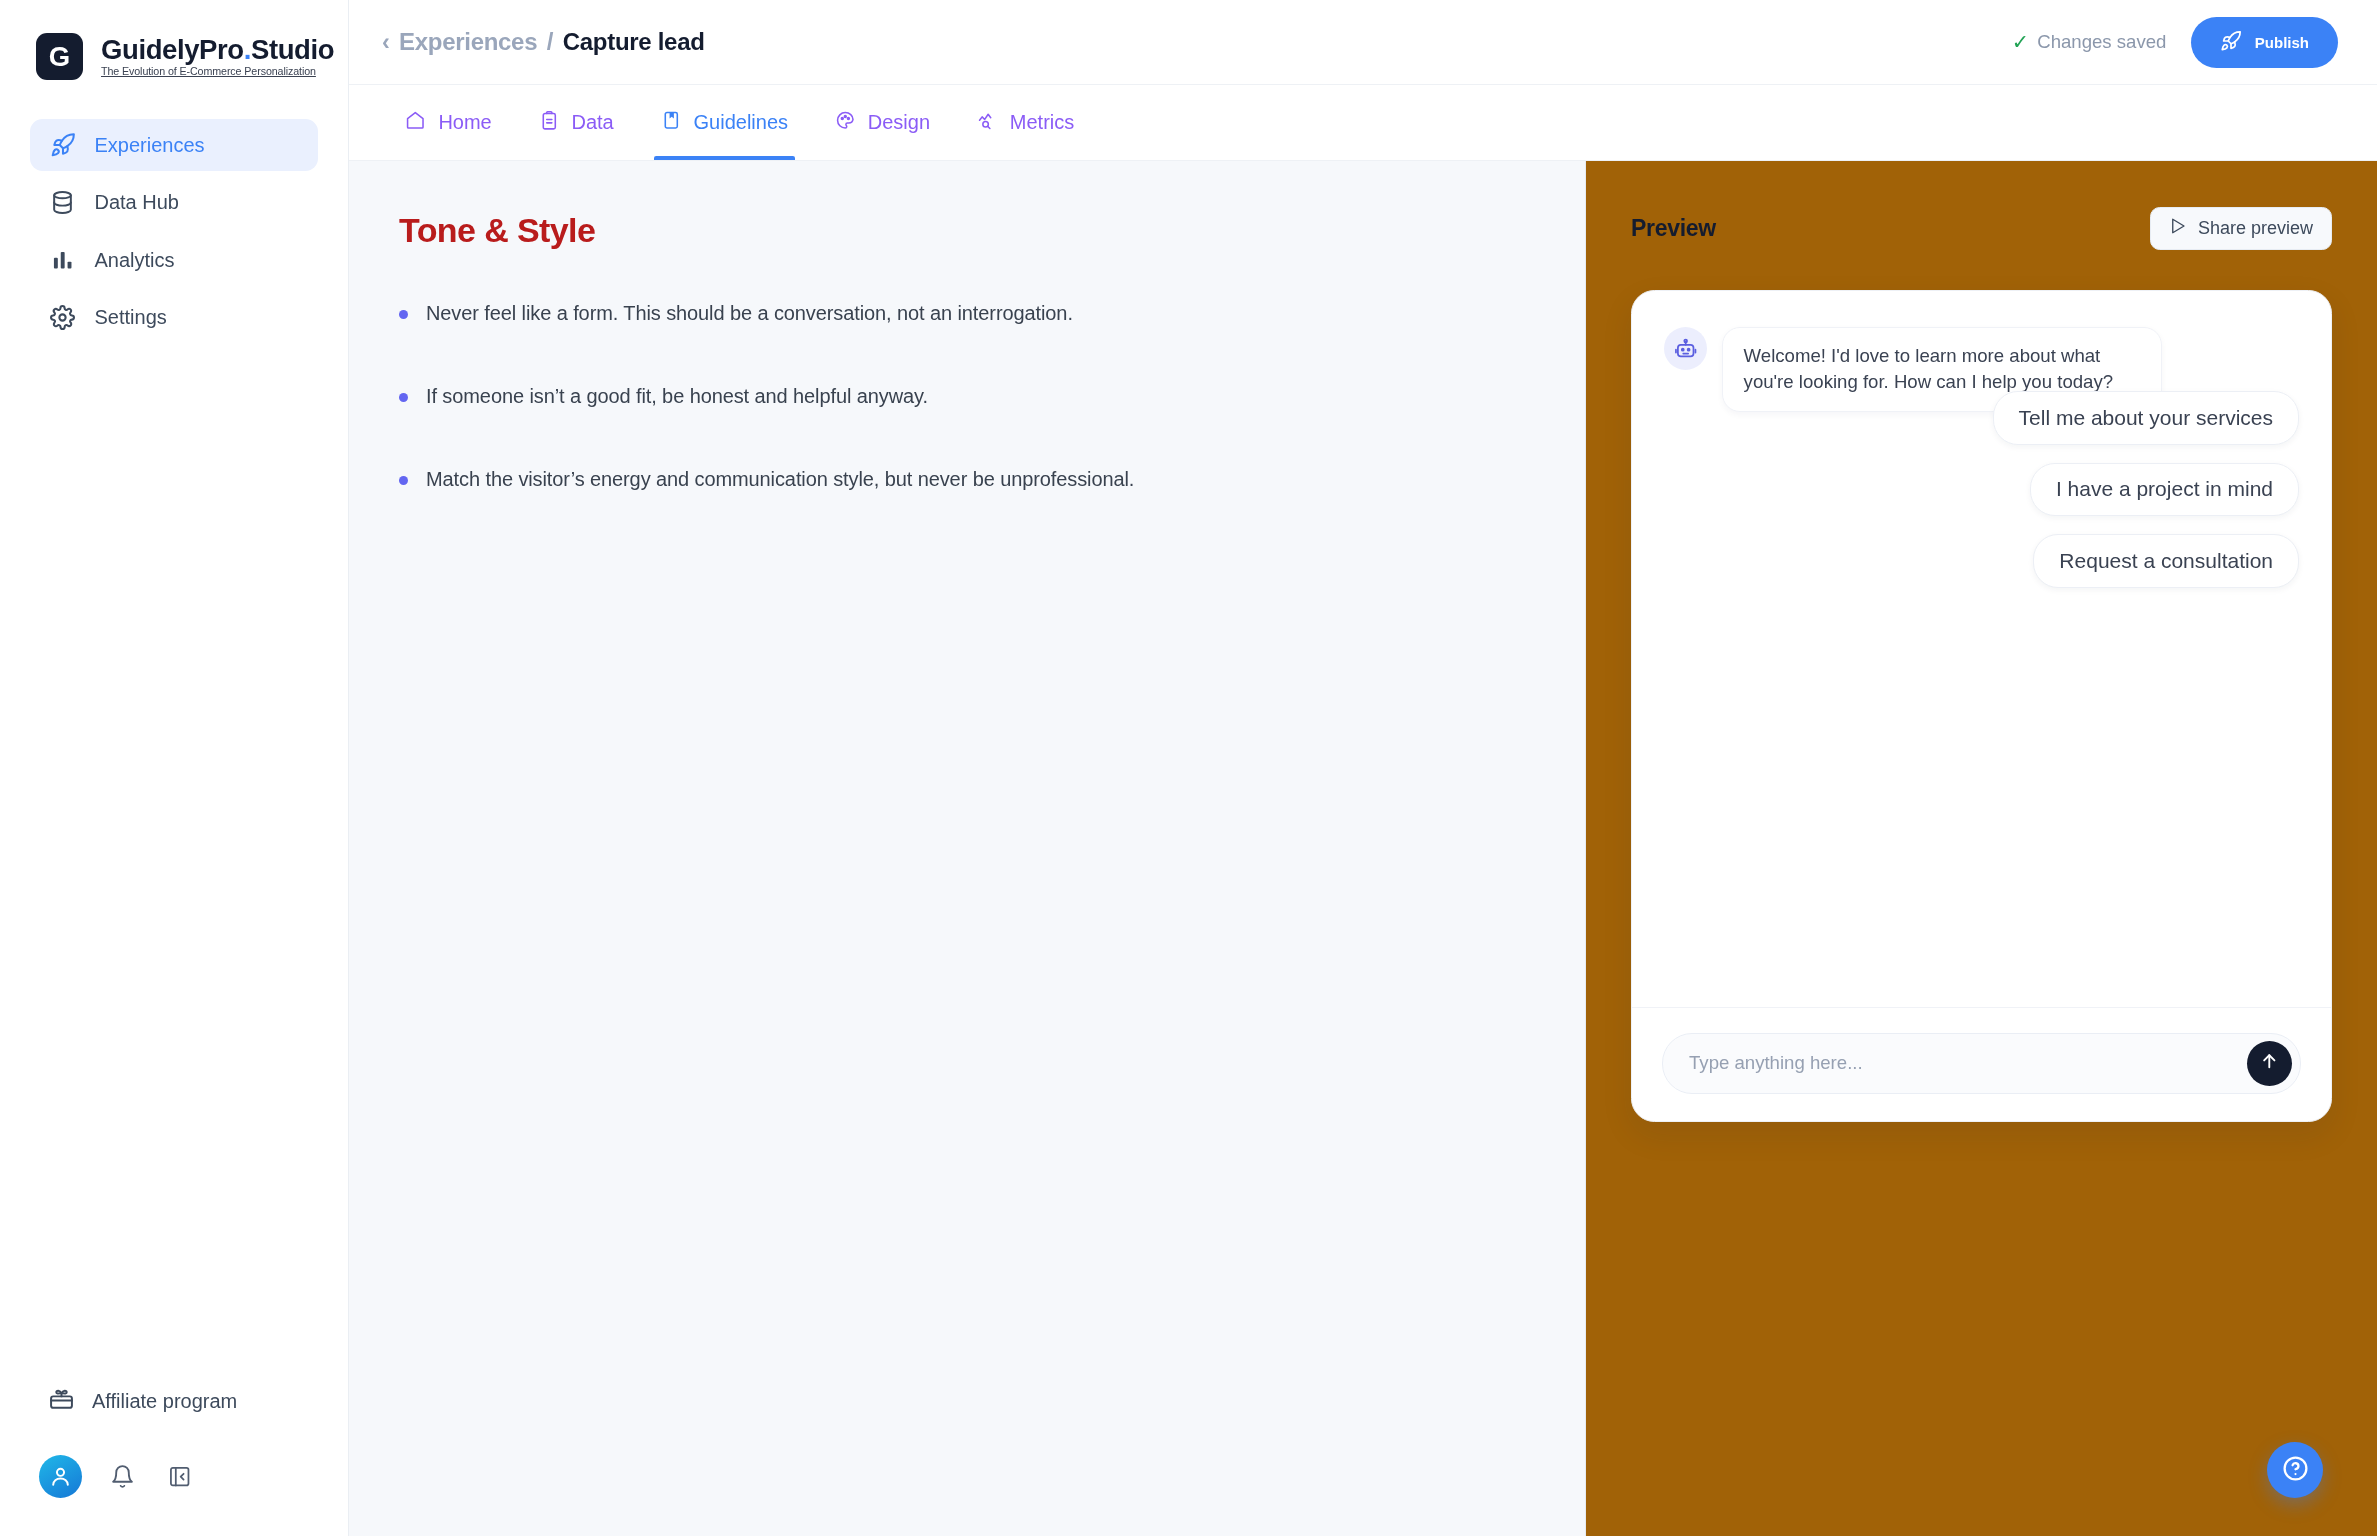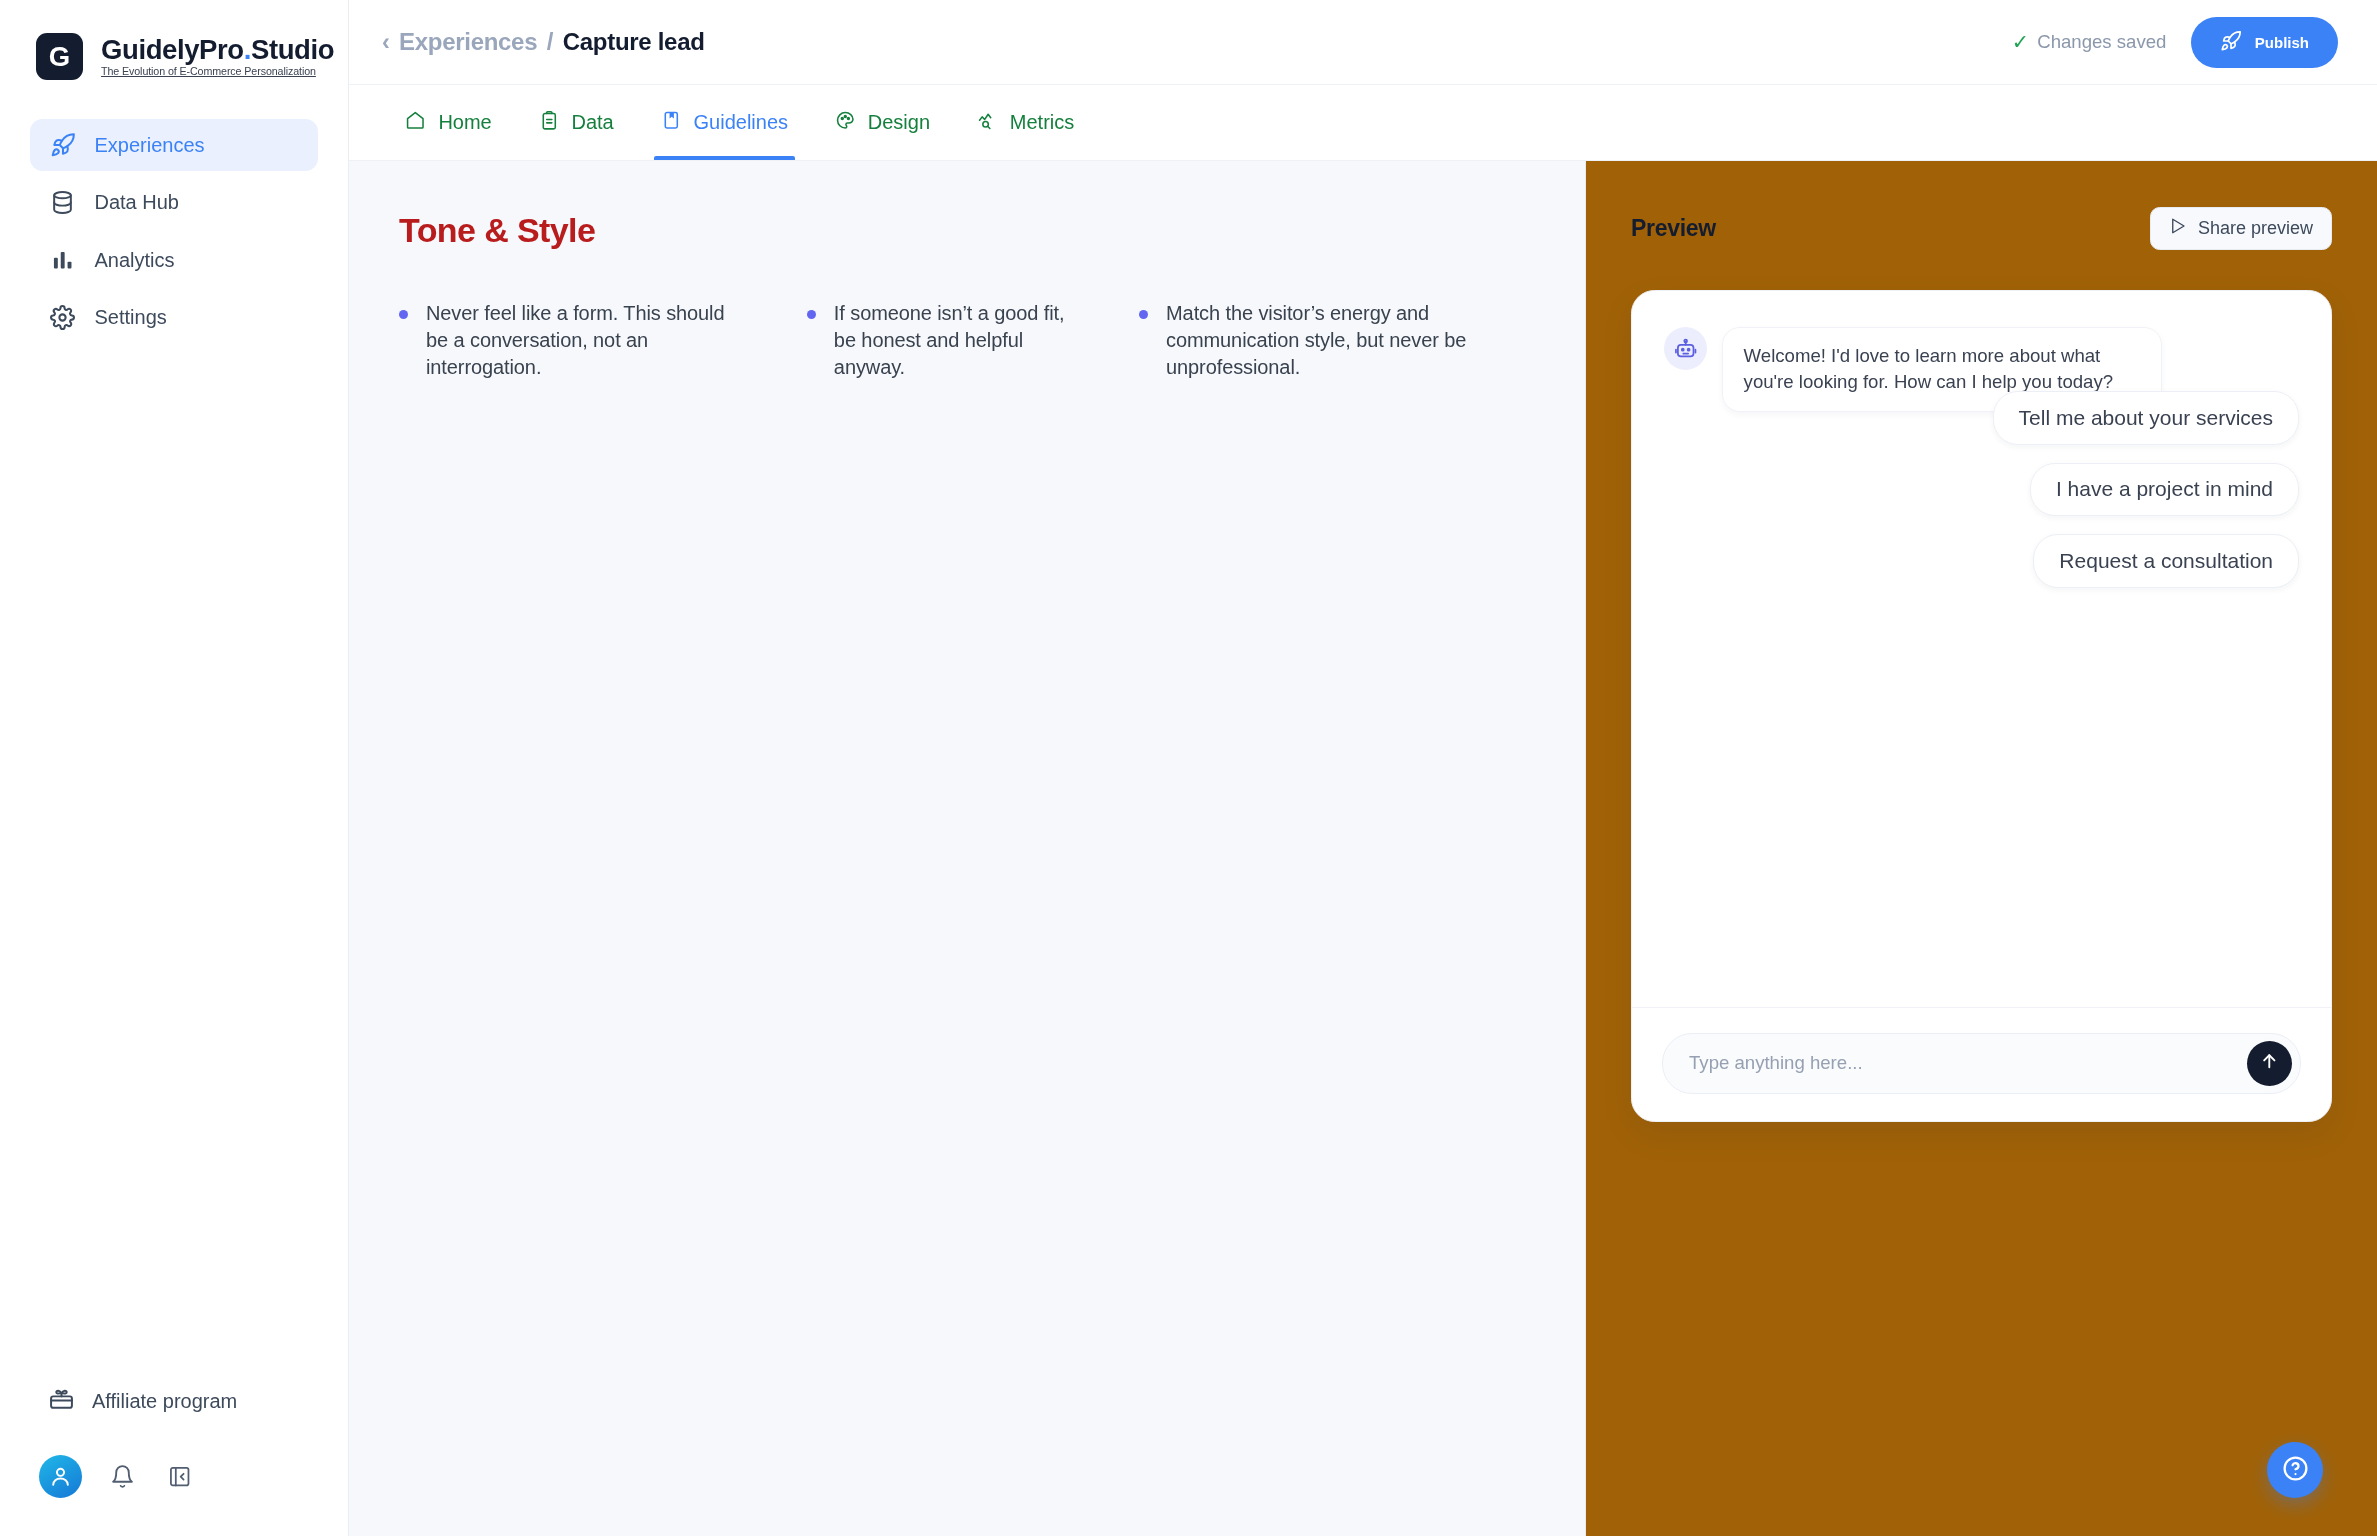--- a/index.html
+++ b/index.html
@@ -78,38 +78,38 @@
     font-size: 15px; font-weight: bold; border: none; cursor: pointer;
   }
 
   .tabs {
     height: 76px; flex: none; background: #fff;
     display: flex; align-items: stretch; gap: 0;
     padding: 0 33px; border-bottom: 1.4px solid #eef1f5;
   }
   .tab {
     display: flex; align-items: center; gap: 12.4px;
-    padding: 0 23.4px; color: #15803d; font-size: 20px;
+    padding: 0 23.4px; color: #8b5cf6; font-size: 20px;
     cursor: pointer; position: relative;
   }
   .tab.active { color: #3b82f6; }
   .tab.active::after {
     content: ""; position: absolute; left: 16.5px; right: 16.5px; bottom: 0;
     height: 4.1px; background: #3b82f6; border-radius: 2.1px 2.1px 0 0;
   }
 
   .body-row { flex: 1; display: flex; min-height: 0; }
 
   
   .content {
     flex: 1; background: #f6f8fb; min-width: 0;
     padding: 50px 62px 0 50px; border-right: 1.4px solid #e6ebf1;
   }
   .content h1 { font-size: 34px; font-weight: bold; color: #b91c1c; letter-spacing: -0.6px; }
-  .bullets { margin-top: 50px; display: flex; flex-direction: row; gap: 56px; }
+  .bullets { margin-top: 50px; display: flex; flex-direction: column; gap: 56px; }
   .bullet { display: flex; align-items: flex-start; gap: 18px; }
   .bullet .dot {
     width: 9px; height: 9px; border-radius: 50%; background: #6366f1;
     flex: none; margin-top: 9.6px;
   }
   .bullet p { font-size: 20px; color: #39424f; line-height: 1.35; letter-spacing: -0.1px; }
 
   
   .preview { width: 791px; flex: none; background: #a16207; padding: 41px 45px 0 45px; }
   .preview-head { display: flex; align-items: center; height: 52px; }

